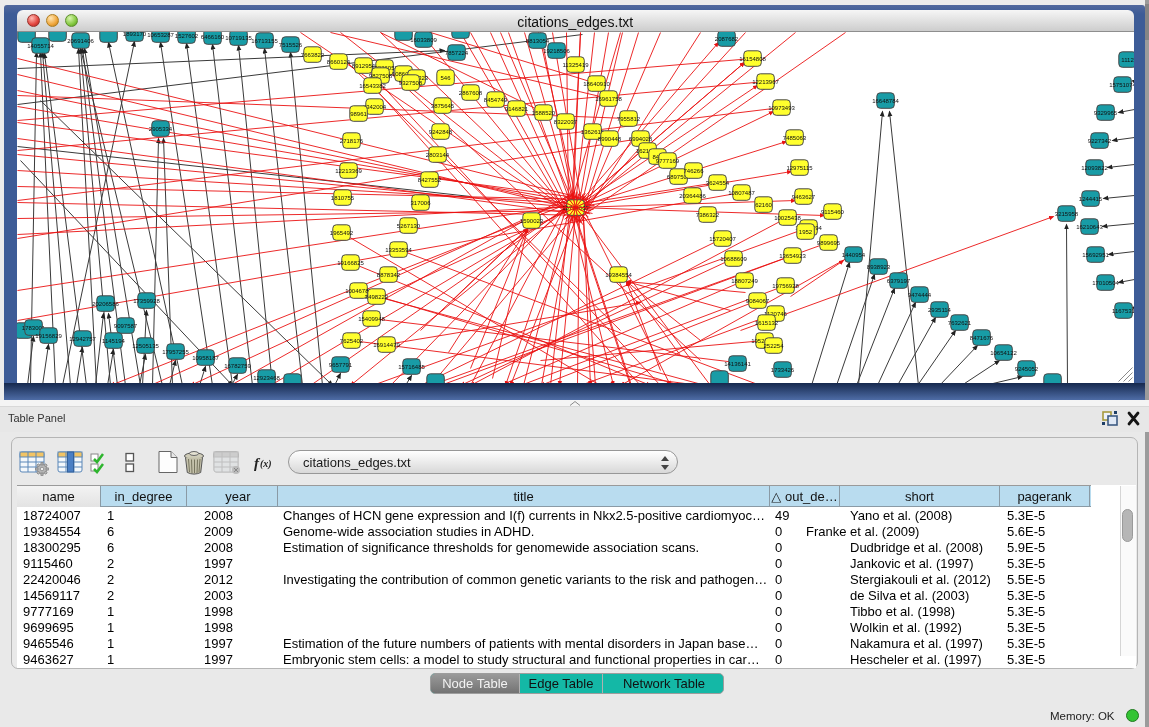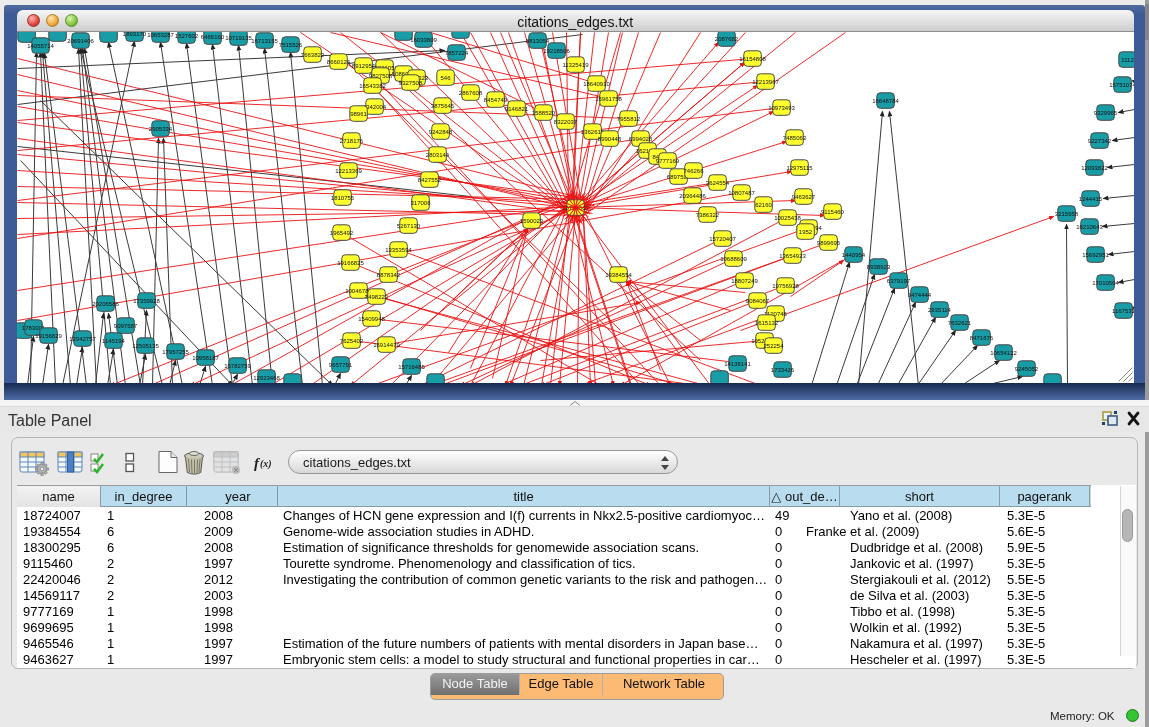--- a/index.html
+++ b/index.html
@@ -14,39 +14,39 @@
 #title{left:0;right:0;top:5px;text-align:center;font-size:14px;line-height:14px;color:#111;font-weight:500}
 #canvas{left:16.5px;top:32px;width:1117.5px;height:351px;background:#fff;overflow:hidden}
 
 #rstrip{left:1145px;top:0;width:4px;height:727px;background:#9b9b9b}
 #rthumb{left:1145px;top:4px;width:4px;height:36px;background:#858585}
 
 #divider{left:0;top:400px;width:1149px;height:7px;background:#f4f4f4;border-bottom:1px solid #d8d8d8}
 #caret{left:569px;top:401px;width:12px;height:5px}
 
 #tph{left:0;top:407px;width:1149px;height:25px;background:#e7e7e7;}
-#tph span{position:absolute;left:8px;top:5px;font-size:16px;color:#333}
+#tph span{position:absolute;left:8px;top:5px;font-size:11px;color:#333}
 
 #panel{left:11px;top:437px;width:1127px;height:232px;background:#e9e9e9;border:1px solid #b5b5b5;border-radius:7px}
 
 #combo{left:288px;top:450px;width:390px;height:24px;border:1px solid #979797;border-radius:12px;
  background:linear-gradient(#ffffff,#d8d8d8)}
 #combo span{position:absolute;left:14px;top:4px;font-size:13px;color:#1a1a1a}
 
 #thead{left:17px;top:485px;width:1074px;height:22px;background:#b9dcef;border-top:1px solid #9a9a9a;border-bottom:1px solid #8a9aa5}
 .hc{position:absolute;top:0;height:22px;border-right:1px solid #8a9aa5;font-size:13px;color:#111;
  text-align:center;line-height:21px;overflow:hidden}
 #tbody{left:17px;top:507px;width:1074px;height:161px;background:#fff}
 .row{position:absolute;left:0;width:1149px;height:16px;font-size:13px;color:#000}
 .row span{position:absolute;top:0;white-space:nowrap}
 #tbl-white{left:17px;top:485px;width:1119px;height:183px;background:#fff}
 #sbtrack{left:1120px;top:486px;width:16px;height:170px;background:#fafafa;border-left:1px solid #d5d5d5}
 #sbthumb{left:1122px;top:509px;width:11px;height:33px;background:#b6b6b6;border:1px solid #9a9a9a;border-radius:6px}
 
-#tabs{left:430px;top:673px;width:294px;height:27px;border:1px solid #9d9d9d;border-radius:5px;background:#fdba74;overflow:hidden}
+#tabs{left:430px;top:673px;width:294px;height:21px;border:1px solid #9d9d9d;border-radius:5px;background:#14b8a6;overflow:hidden}
 .seg{position:absolute;top:0;height:21px;font-size:13px;text-align:center;line-height:20px;color:#111}
 
 #mem{left:1050px;top:710px;font-size:11.5px;color:#222}
 #memdot{left:1126px;top:709px;width:13px;height:13px;border-radius:50%;background:#33c433;border:1px solid #1f7a1f}
 </style></head>
 <body>
 <div id="stage">
 <div class="abs" id="win"></div>
 <div class="abs" id="winbot"></div>
 <div class="abs" id="canvas"></div>
@@ -680,21 +680,20 @@
       <span style="left:204px">2008</span>
       <span style="left:283px">Estimation of significance thresholds for genomewide association scans.</span>
       <span style="left:775px">0</span>
       <span style="left:850px">Dudbridge et al. (2008)</span>
       <span style="left:1007px">5.9E‑5</span>
     </div>
 <div class="row" style="top:556px">
       <span style="left:23px">9115460</span>
       <span style="left:107px">2</span>
       <span style="left:204px">1997</span>
-      <span style="left:283px">Tourette syndrome. Phenomenology and classification of tics.</span>
       <span style="left:775px">0</span>
       <span style="left:850px">Jankovic et al. (1997)</span>
       <span style="left:1007px">5.3E‑5</span>
     </div>
 <div class="row" style="top:572px">
       <span style="left:23px">22420046</span>
       <span style="left:107px">2</span>
       <span style="left:204px">2012</span>
       <span style="left:283px">Investigating the contribution of common genetic variants to the risk and pathogen…</span>
       <span style="left:775px">0</span>

